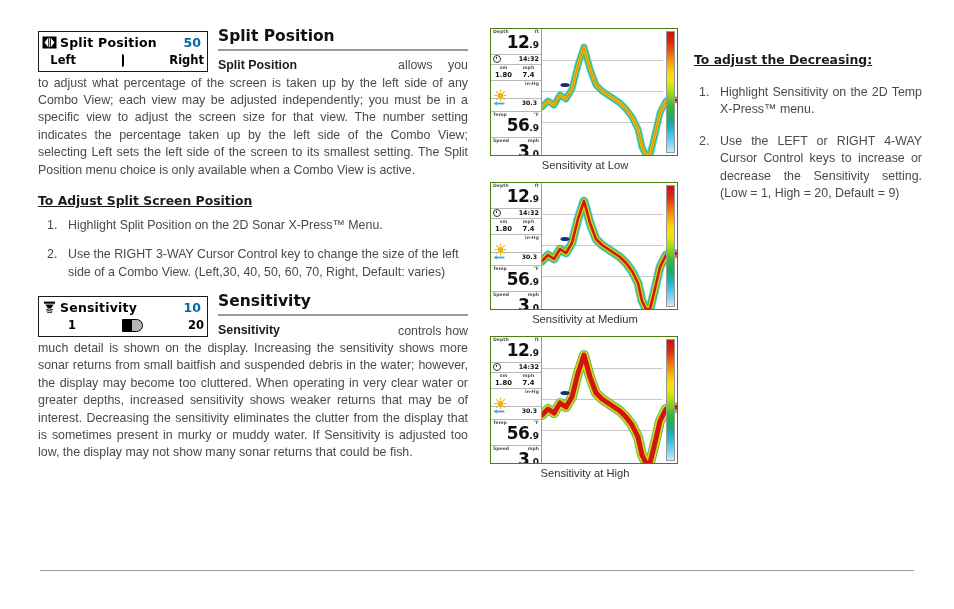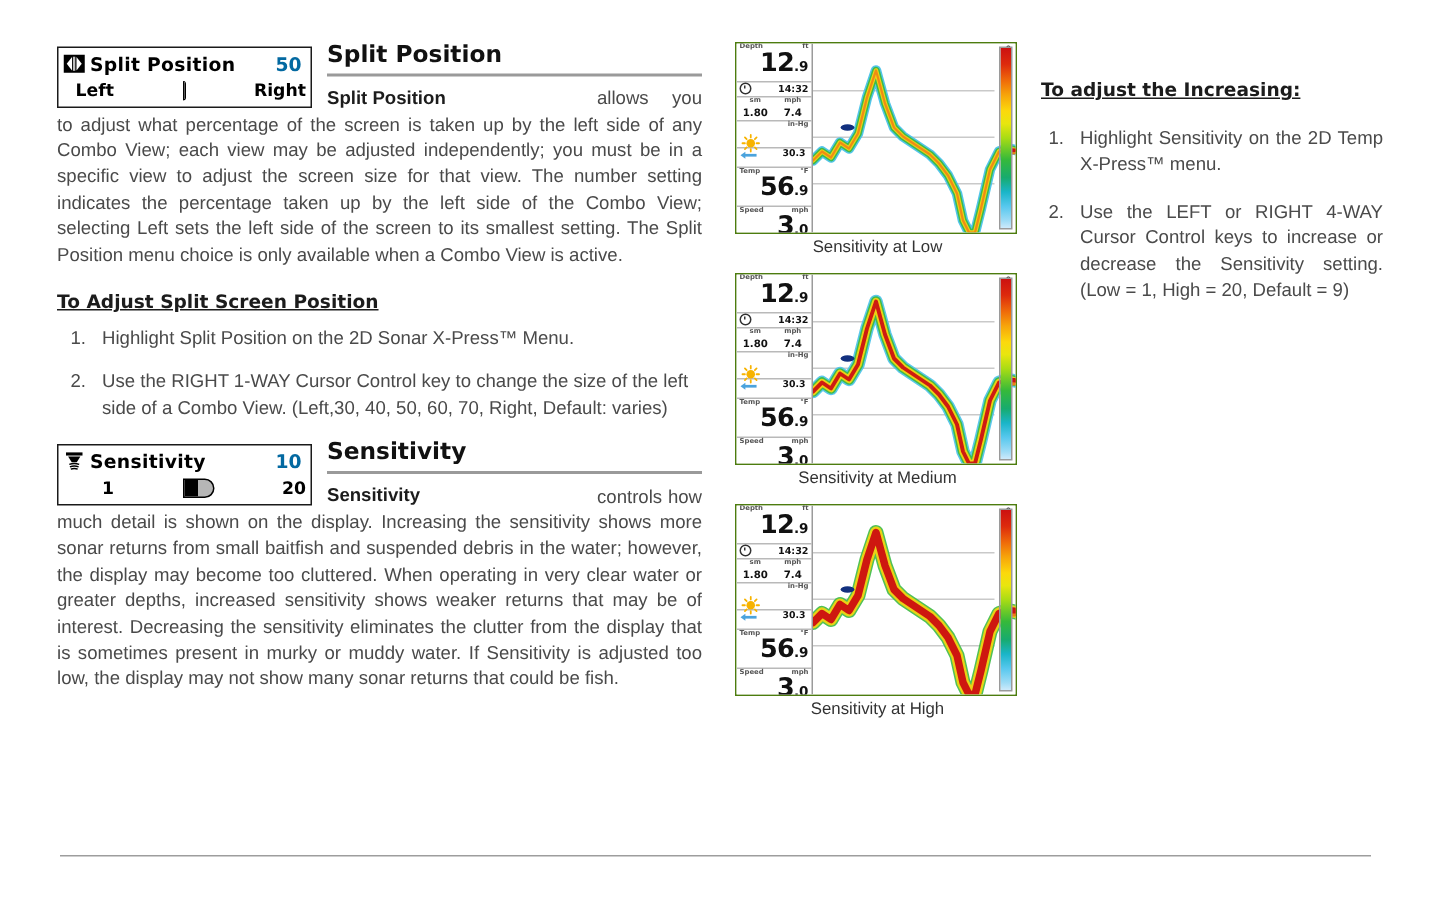--- a/index.html
+++ b/index.html
@@ -396,21 +396,21 @@
 
     <div style="clear:both"></div>
 
     <span class="sub-head">To Adjust Split Screen Position</span>
 
     <ol class="steps">
       <li>
         <span>Highlight Split Position on the 2D Sonar X-Press™ Menu.</span>
       </li>
       <li>
-        <span>Use the RIGHT 1-WAY Cursor Control key to change the size of the left side of a Combo View. (Left,30, 40, 50, 60, 70, Right, Default: varies)</span>
+        <span>Use the RIGHT 3-WAY Cursor Control key to change the size of the left side of a Combo View. (Left,30, 40, 50, 60, 70, Right, Default: varies)</span>
       </li>
     </ol>
 
     
     <div style="margin-top:10px;">
       <div class="menu-widget">
         <div class="mw-row1">
           <span class="mw-icon">
             <svg width="15" height="13" viewBox="0 0 15 13">
               <rect x="2" y="0.6" width="11" height="2.1" fill="#000"></rect>
@@ -752,21 +752,21 @@
             <span style="top:116px;">20</span>
           </div>
           <div class="colorbar"></div>
         </div>
       </div>
       <div class="caption">Sensitivity at High</div>
     </div>
   </div>
 
   <div class="col-right">
-    <span class="sub-head">To adjust the Increasing:</span>
+    <span class="sub-head">To adjust the Decreasing:</span>
     <ol class="steps" style="margin-top:8px;">
       <li>
         <span>Highlight Sensitivity on the 2D Temp X-Press™ menu.</span>
       </li>
       <li>
         <span>Use the LEFT or RIGHT 4-WAY Cursor Control keys to increase or decrease the Sensitivity setting. (Low = 1, High = 20, Default = 9)</span>
       </li>
     </ol>
   </div>
 

